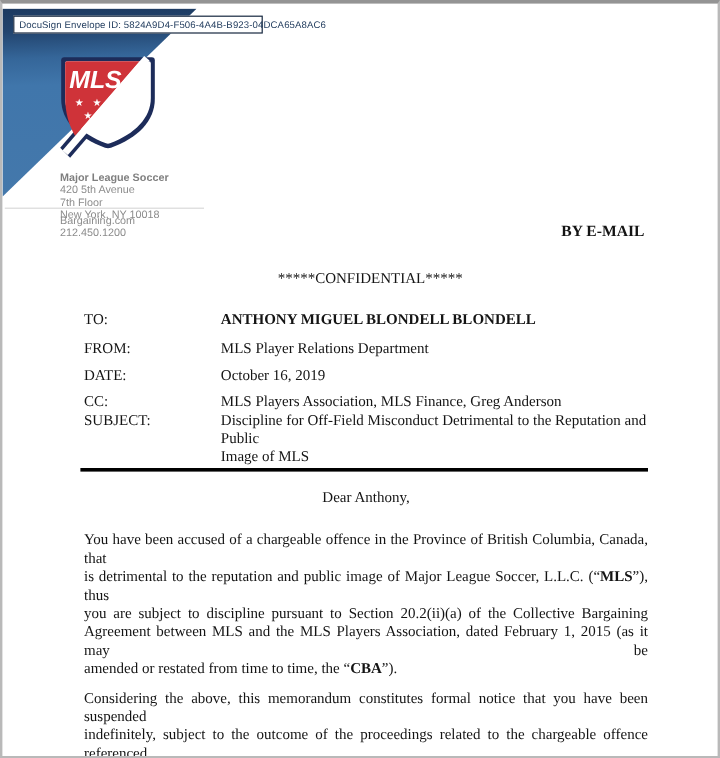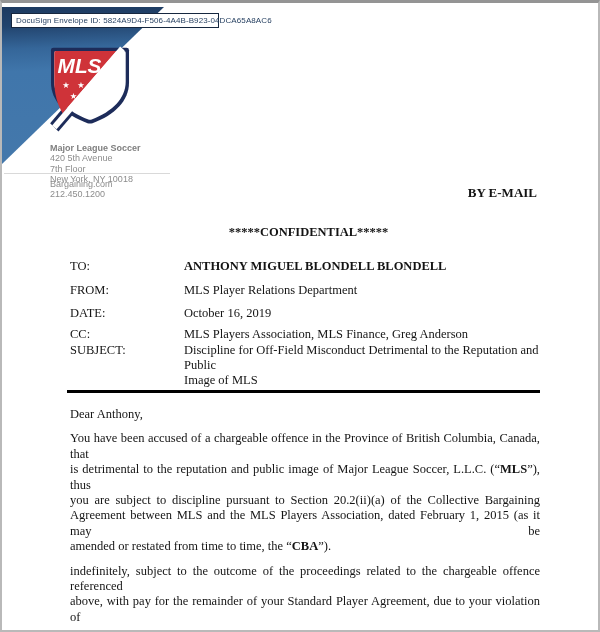--- a/index.html
+++ b/index.html
@@ -38,34 +38,34 @@
     font-family:"Liberation Sans", sans-serif; font-size:9px; line-height:10.3px;
     color:#8c8c8c;
   }
   
   .by-email {
     position:absolute; top:182px; right:61px;
     font-size:13px; font-weight:bold; text-align:right;
   }
   .confidential {
     position:absolute; top:222px; left:17px; right:0; text-align:center;
-    font-size:12.5px; font-weight:bold;
+    font-size:12.5px; font-weight:normal;
   }
   .memo { position:absolute; left:68px; top:256px; width:470px; font-size:12.5px; line-height:15.4px; }
   .memo-row { display:flex; }
   .memo-label { width:75px; flex:none; }
   .memo-value { flex:1; }
   .memo-row.r0 { margin-bottom:9px; }
   .memo-row.r1 { margin-bottom:7px; }
   .memo-row.r2 { margin-bottom:6px; }
   .memo-row.r3 { margin-bottom:6px; }
   .memo-value.strong { font-weight:bold; }
   .rule-thick { position:absolute; left:65px; top:387px; width:473px; height:2.5px; background:#000; }
   .body-block { position:absolute; left:68px; top:404px; width:470px; font-size:12.5px; line-height:15.4px; }
-  .salutation { margin-bottom:9px; }
+  .salutation { margin-bottom:20px;text-align:center; }
   .para { margin-bottom:9px; }
   .jline { text-align:justify; text-align-last:justify; }
   .jline.last { text-align-last:left; }
   .no-just .jline { text-align:left; text-align-last:auto;margin-left:39px; }
 </style>
 </head>
 <body>
 
 <div class="page">
 
@@ -142,19 +142,20 @@
   <div class="body-block">
     <div class="salutation">Dear Anthony,</div>
     <div class="para">
         <div class="jline">You have been accused of a chargeable offence in the Province of British Columbia, Canada, that</div>
         <div class="jline">is detrimental to the reputation and public image of Major League Soccer, L.L.C. (“<b>MLS</b>”), thus</div>
         <div class="jline">you are subject to discipline pursuant to Section 20.2(ii)(a) of the Collective Bargaining</div>
         <div class="jline">Agreement between MLS and the MLS Players Association, dated February 1, 2015 (as it may be</div>
         <div class="jline last">amended or restated from time to time, the “<b>CBA</b>”).</div>
       </div>
     <div class="para">
+        <div class="jline">Considering the above, this memorandum constitutes formal notice that you have been suspended</div>
         <div class="jline">indefinitely, subject to the outcome of the proceedings related to the chargeable offence referenced</div>
         <div class="jline">above, with pay for the remainder of your Standard Player Agreement, due to your violation of</div>
       </div>
 
   </div>
 
 </div>
 
 </body></html>

